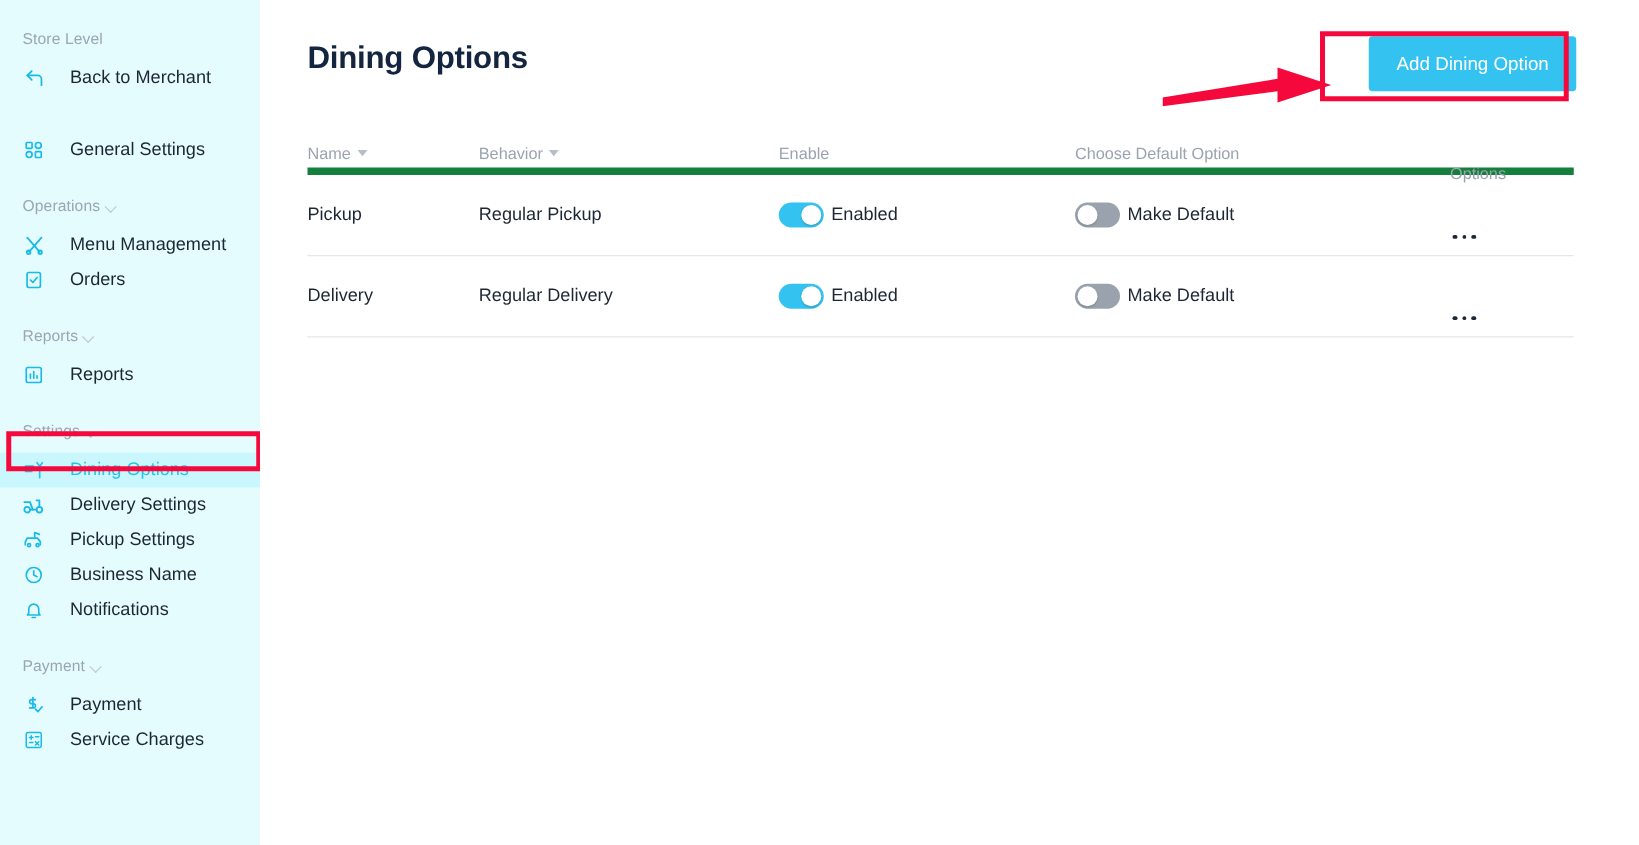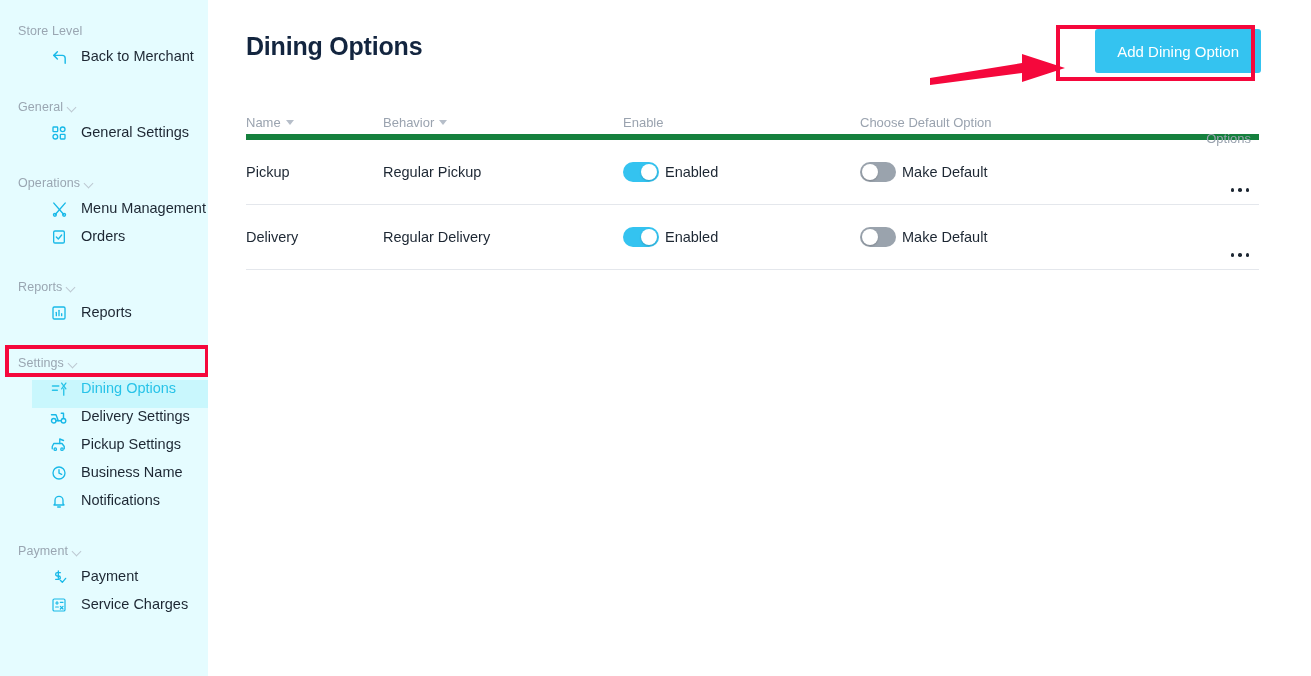--- a/index.html
+++ b/index.html
@@ -42,27 +42,27 @@
     position: absolute;
     left: 0; top: 1px;
     width: 6px; height: 6px;
     border-right: 1.3px solid #b4bdc7;
     border-bottom: 1.3px solid #b4bdc7;
     transform: rotate(45deg);
   }
   .nav-item {
     height: 28px;
     display: flex;
-    gap: 13px;
+    align-items: center;
+    gap: 20px;
     padding: 0 10px 0 18px;
     font-size: 14.5px;
     color: #1d2733;
     cursor: pointer;
     white-space: nowrap;
-    margin-left: 32px;
   }
   .nav-item .ico {
     width: 18px; height: 18px;
     flex: 0 0 18px;
     display: flex; align-items: center; justify-content: center;
     color: #19b9e8;
   }
   .nav-item .ico svg { display:block; }
   .nav-item.active {
     background: #c9f7fd;
@@ -149,21 +149,21 @@
   .tbody-row {
     height: 65px;
     border-bottom: 1px solid #e4e7ec;
     font-size: 14.5px;
     color: #1d2733;
   }
   .c-name     { width: 137px; flex: 0 0 137px; }
   .c-behavior { width: 240px; flex: 0 0 240px; }
   .c-enable   { width: 237px; flex: 0 0 237px; }
   .c-default  { width: 300px; flex: 0 0 300px; }
-  .c-options  { flex: 1 1 auto; text-align: right; padding-right: 8px; margin-top: 32px; }
+  .c-options  { flex: 1 1 auto; text-align: left; padding-right: 8px; margin-top: 32px; }
   .sortcaret {
     display: inline-block;
     margin-left: 5px;
     width: 0; height: 0;
     border-left: 4px solid transparent;
     border-right: 4px solid transparent;
     border-top: 5px solid #b6bec9;
     vertical-align: middle;
     position: relative;
     top: -1px;
@@ -218,24 +218,20 @@
         <svg width="17" height="17" viewBox="0 0 24 24" fill="none" stroke="currentColor" stroke-width="2" stroke-linecap="round" stroke-linejoin="round">
             <polyline points="9 14 4 9 9 4"></polyline>
             <path d="M20 20v-7a4 4 0 0 0-4-4H4"></path>
           </svg>
       </span>
       <span>Back to Merchant</span>
     </div>
 
     <div class="sp-22"></div>
 
-    <div class="nav-group-label">
-      <span>General</span>
-      <span class="caret"></span>
-    </div>
     <div class="sp-8"></div>
     <div class="nav-item">
       <span class="ico">
         <svg width="16" height="16" viewBox="0 0 24 24" fill="none" stroke="currentColor" stroke-width="2">
             <rect x="3" y="3" width="7" height="7" rx="1"></rect>
             <rect x="14" y="3" width="7" height="7" rx="3.5"></rect>
             <rect x="3" y="14" width="7" height="7" rx="3.5"></rect>
             <rect x="14" y="14" width="7" height="7" rx="1"></rect>
           </svg>
       </span>

